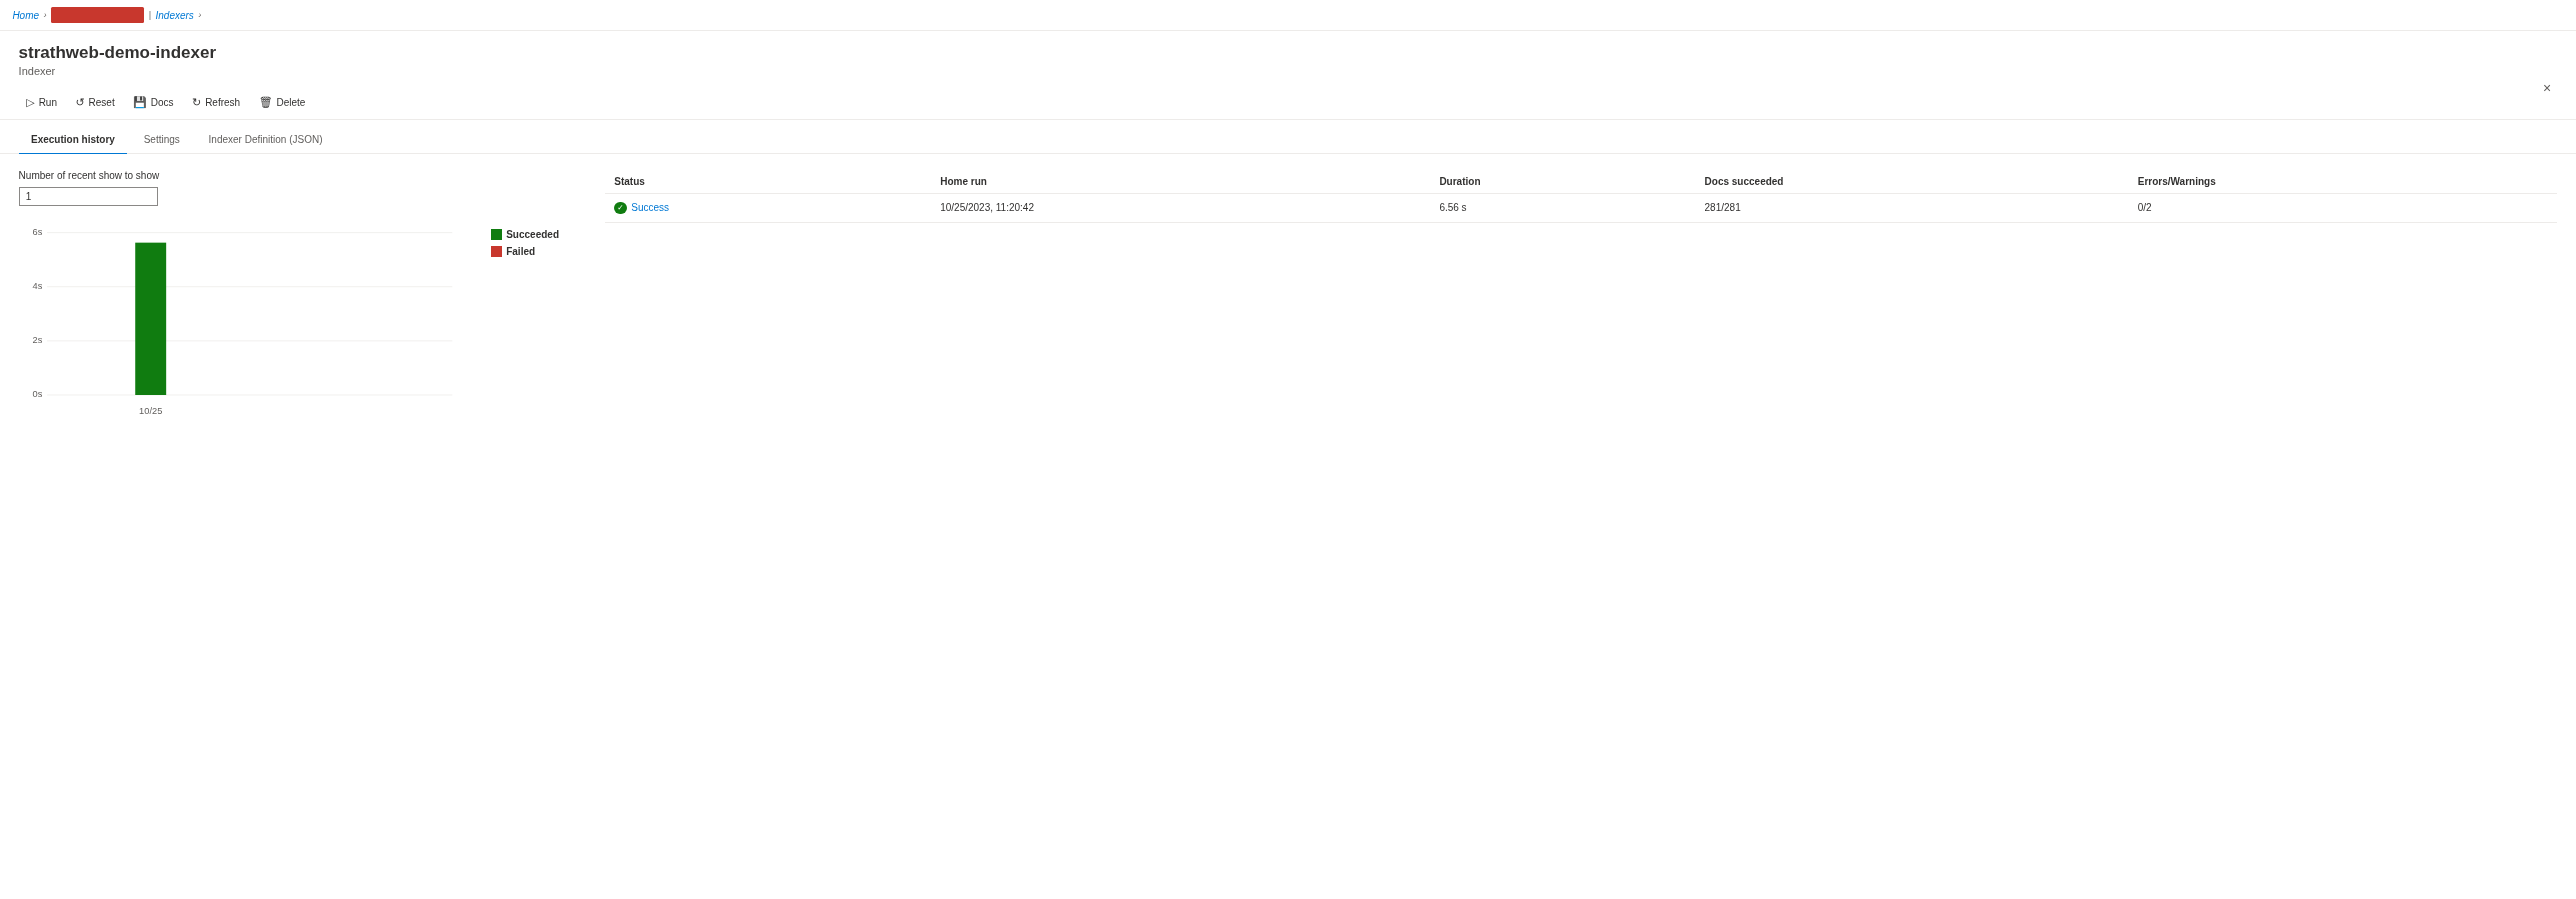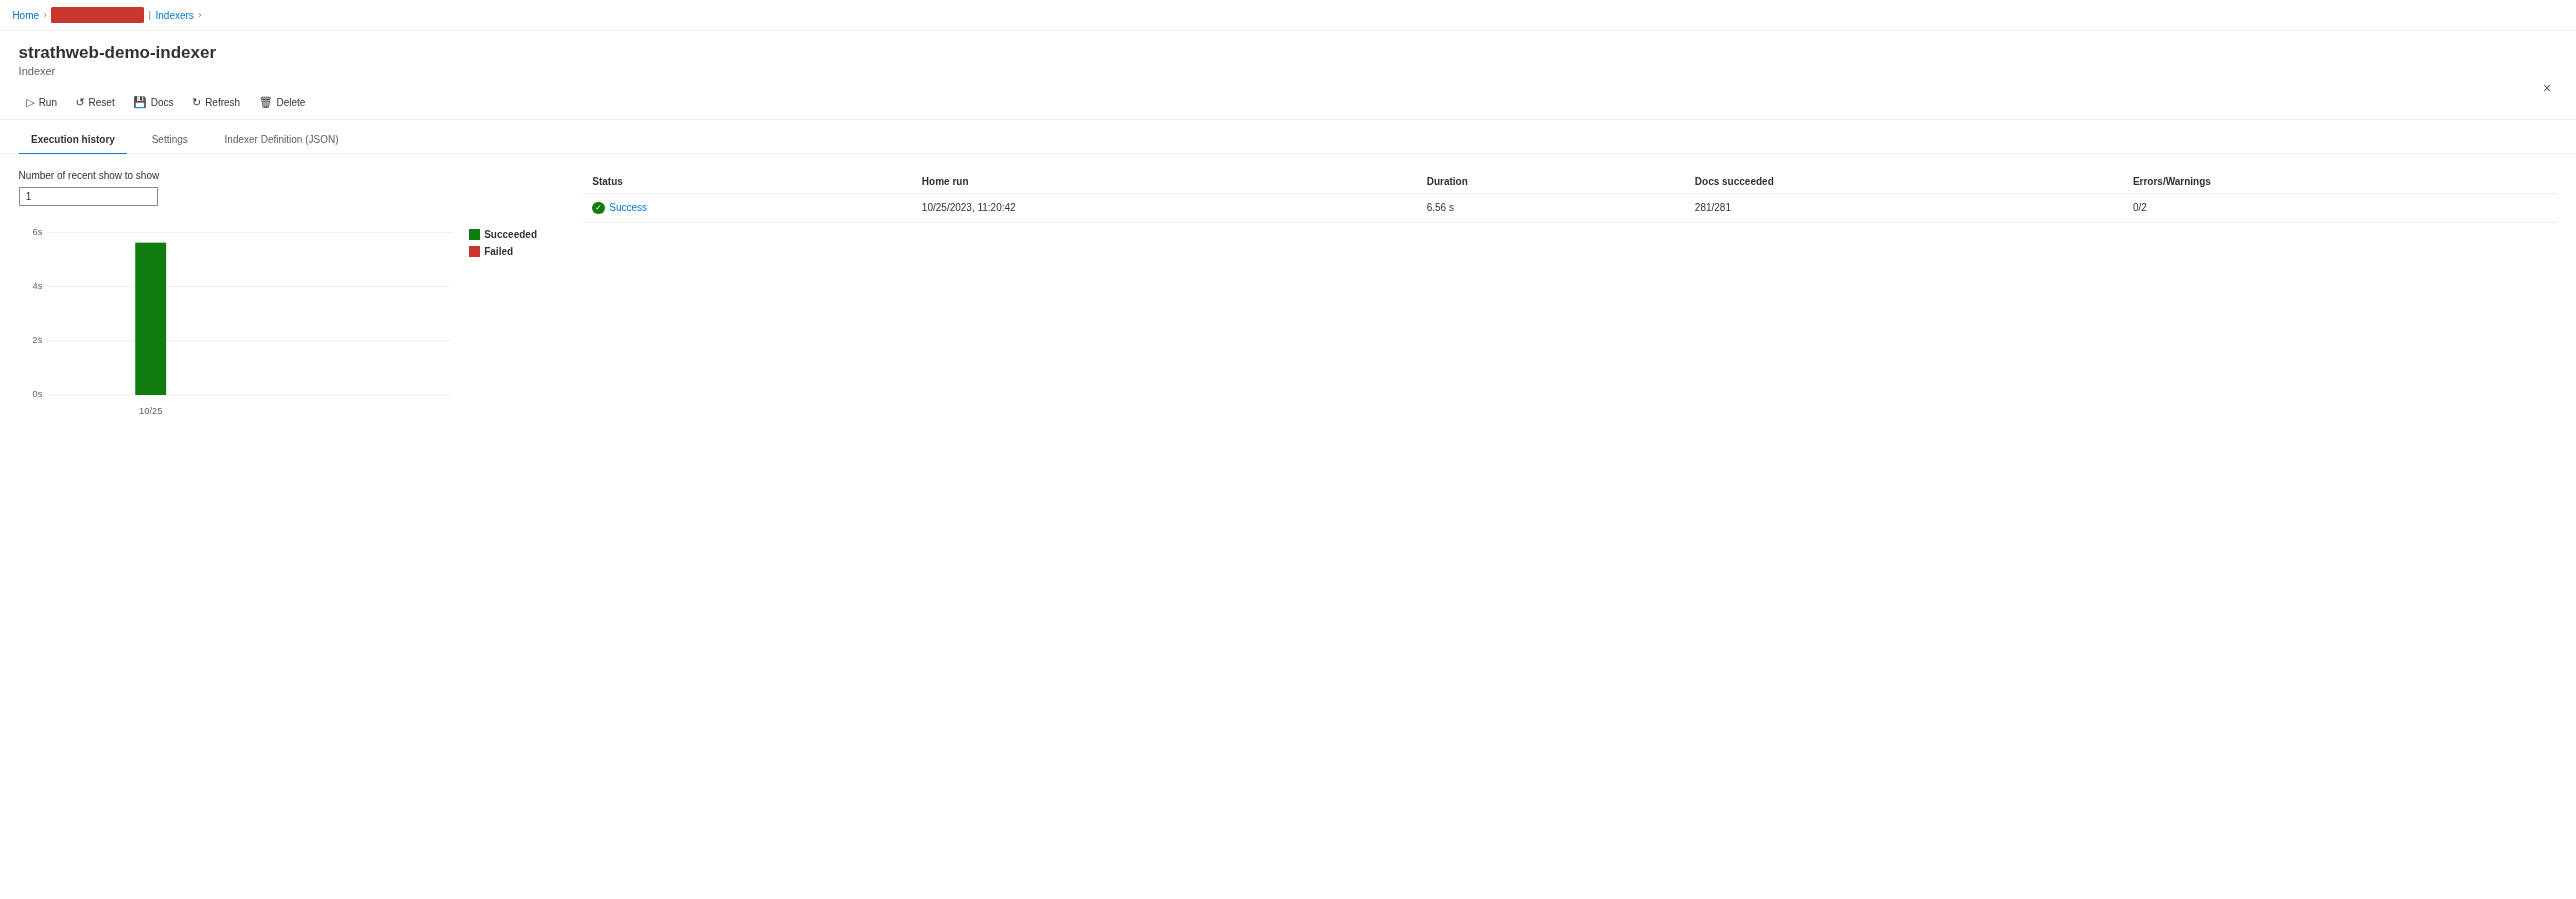--- a/index.html
+++ b/index.html
@@ -12,20 +12,21 @@
       border-bottom: 0.8px solid #edebe9;
       display: flex;
       align-items: center;
       padding: 0 12.4px;
     }
     .breadcrumb {
       display: flex;
       align-items: center;
       gap: 4.6px;
       font-size: 10px;
+      font-style: italic;
     }
     .breadcrumb a {
       color: #0078d4;
       text-decoration: none;
     }
     .breadcrumb-sep { color: #605e5c; font-size: 8.5px; }
     .breadcrumb-redacted {
       background: #c8372d;
       color: #c8372d;
       width: 93px;
@@ -84,21 +85,21 @@
       font-size: 14px;
       cursor: pointer;
       color: #605e5c;
       padding: 3.1px 6.2px;
     }
 
     
     .tabs {
       display: flex;
       align-items: flex-start;
-      gap: 12px;
+      gap: 4px;
       padding: 0 18.6px;
       border-bottom: 0.8px solid #edebe9;
       margin-top: 6.2px;
     }
     .tab {
       padding: 7.7px 12.4px;
       cursor: pointer;
       font-size: 10px;
       color: #605e5c;
       border-bottom: 1.5px solid transparent;
@@ -133,21 +134,21 @@
       font-size: 10px;
       color: #323130;
       outline: none;
       margin-bottom: 15.5px;
     }
 
     
     .chart-container {
       display: flex;
       align-items: flex-start;
-      gap: 1px;
+      gap: 23px;
     }
     .chart-area {
       flex: 1;
       position: relative;
     }
 
     
     .legend {
       display: flex;
       flex-direction: column;

